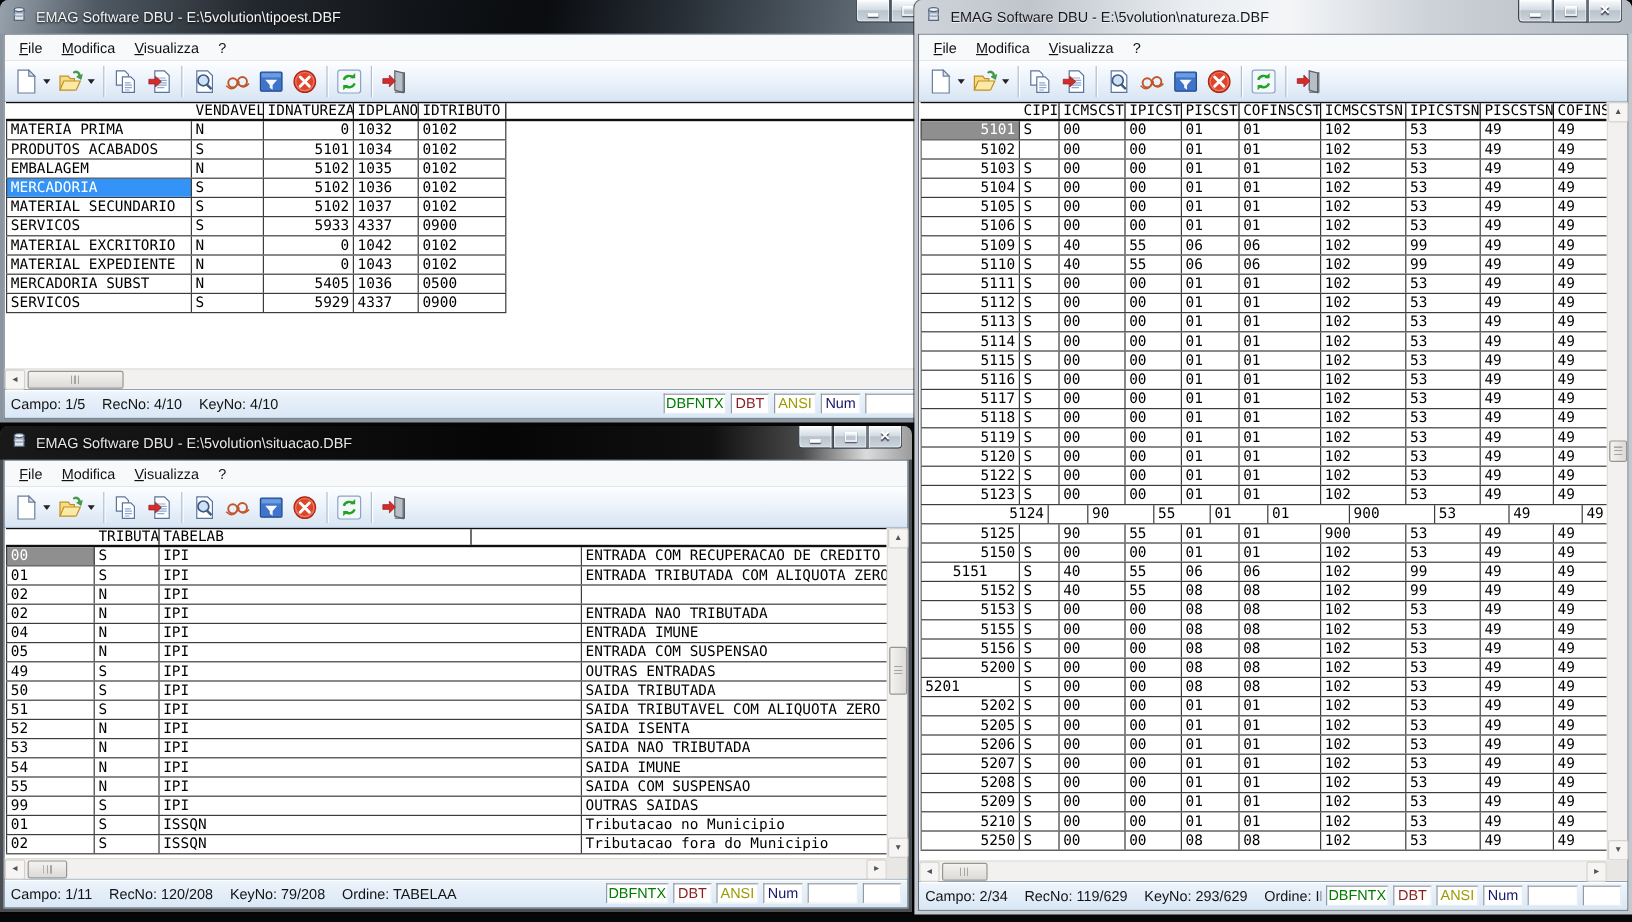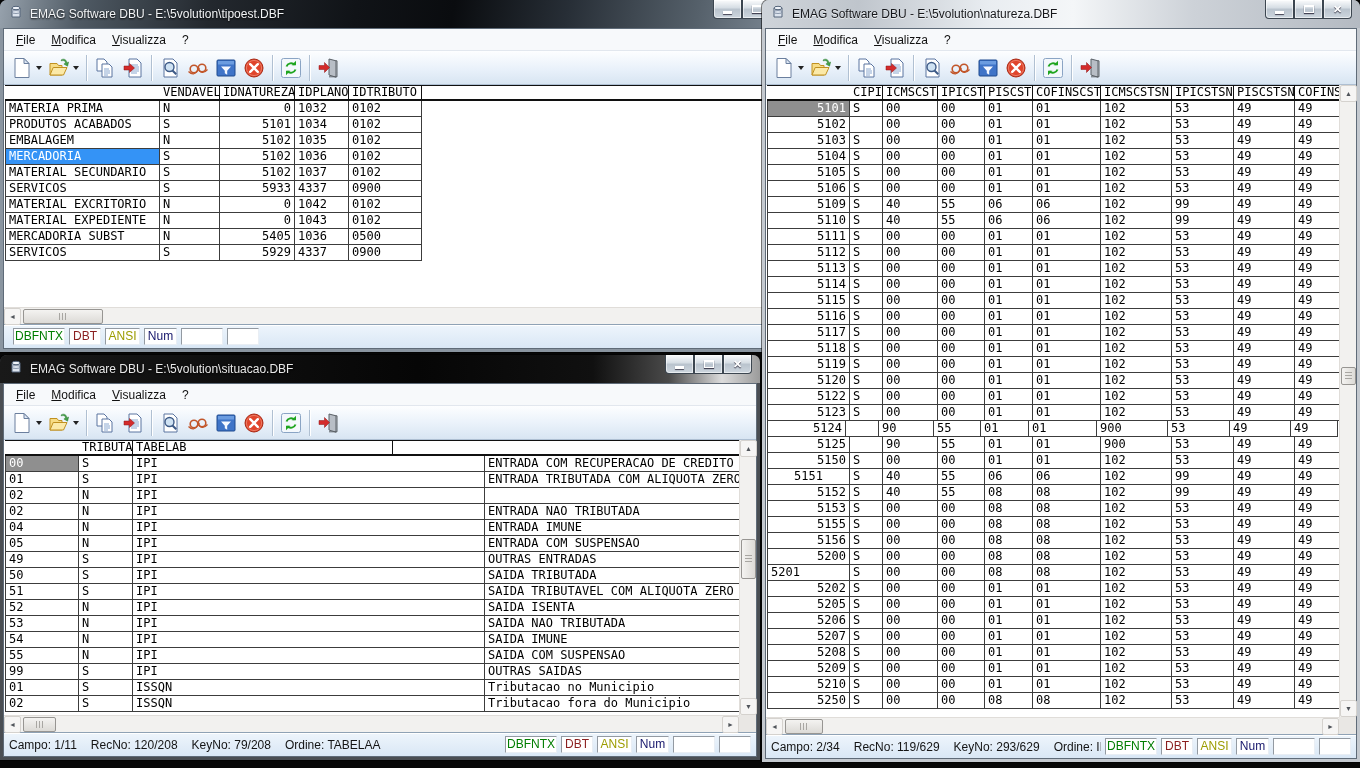--- a/index.html
+++ b/index.html
@@ -331,20 +331,25 @@
           <div class="sb-arrow down">▼</div>
         </div>
         <div class="hscroll">
           <div class="sb-arrow left">◄</div>
           <div class="hthumb" style="left: 19px; width: 80px;"></div>
           <div class="sb-arrow right">►</div>
         </div>
         <div class="sb-corner"></div>
       </div>
       <div class="statusbar">
+        <div class="status-fields">
+            <span class="status-field">Campo: 1/5</span>
+            <span class="status-field">RecNo: 4/10</span>
+            <span class="status-field">KeyNo: 4/10</span>
+          </div>
         <div class="status-panels">
             <span class="status-panel" style="width: 52px; color: rgb(0, 125, 0);">DBFNTX</span>
             <span class="status-panel" style="width: 32px; color: rgb(139, 31, 31);">DBT</span>
             <span class="status-panel" style="width: 35px; color: rgb(156, 156, 0);">ANSI</span>
             <span class="status-panel" style="width: 33px; color: rgb(22, 22, 107);">Num</span>
             <span class="status-panel" style="width: 42px;"></span>
             <span class="status-panel" style="width: 32px;"></span>
           </div>
       </div>
     </div>
@@ -997,21 +1002,21 @@
               <div class="gr-cell" style="width: 55px;">00</div>
               <div class="gr-cell" style="width: 47px;">00</div>
               <div class="gr-cell" style="width: 48px;">01</div>
               <div class="gr-cell" style="width: 68px;">01</div>
               <div class="gr-cell" style="width: 71px;">102</div>
               <div class="gr-cell" style="width: 62px;">53</div>
               <div class="gr-cell" style="width: 61px;">49</div>
               <div class="gr-cell" style="width: 47px;">49</div>
             </div>
             <div class="gr-row">
-              <div class="gr-cell" style="width: 79px; text-align: right;">5124</div>
+              <div class="gr-cell" style="width: 107px; text-align: right;">5124</div>
               <div class="gr-cell" style="width: 33px;"></div>
               <div class="gr-cell" style="width: 55px;">90</div>
               <div class="gr-cell" style="width: 47px;">55</div>
               <div class="gr-cell" style="width: 48px;">01</div>
               <div class="gr-cell" style="width: 68px;">01</div>
               <div class="gr-cell" style="width: 71px;">900</div>
               <div class="gr-cell" style="width: 62px;">53</div>
               <div class="gr-cell" style="width: 61px;">49</div>
               <div class="gr-cell" style="width: 47px;">49</div>
             </div>

